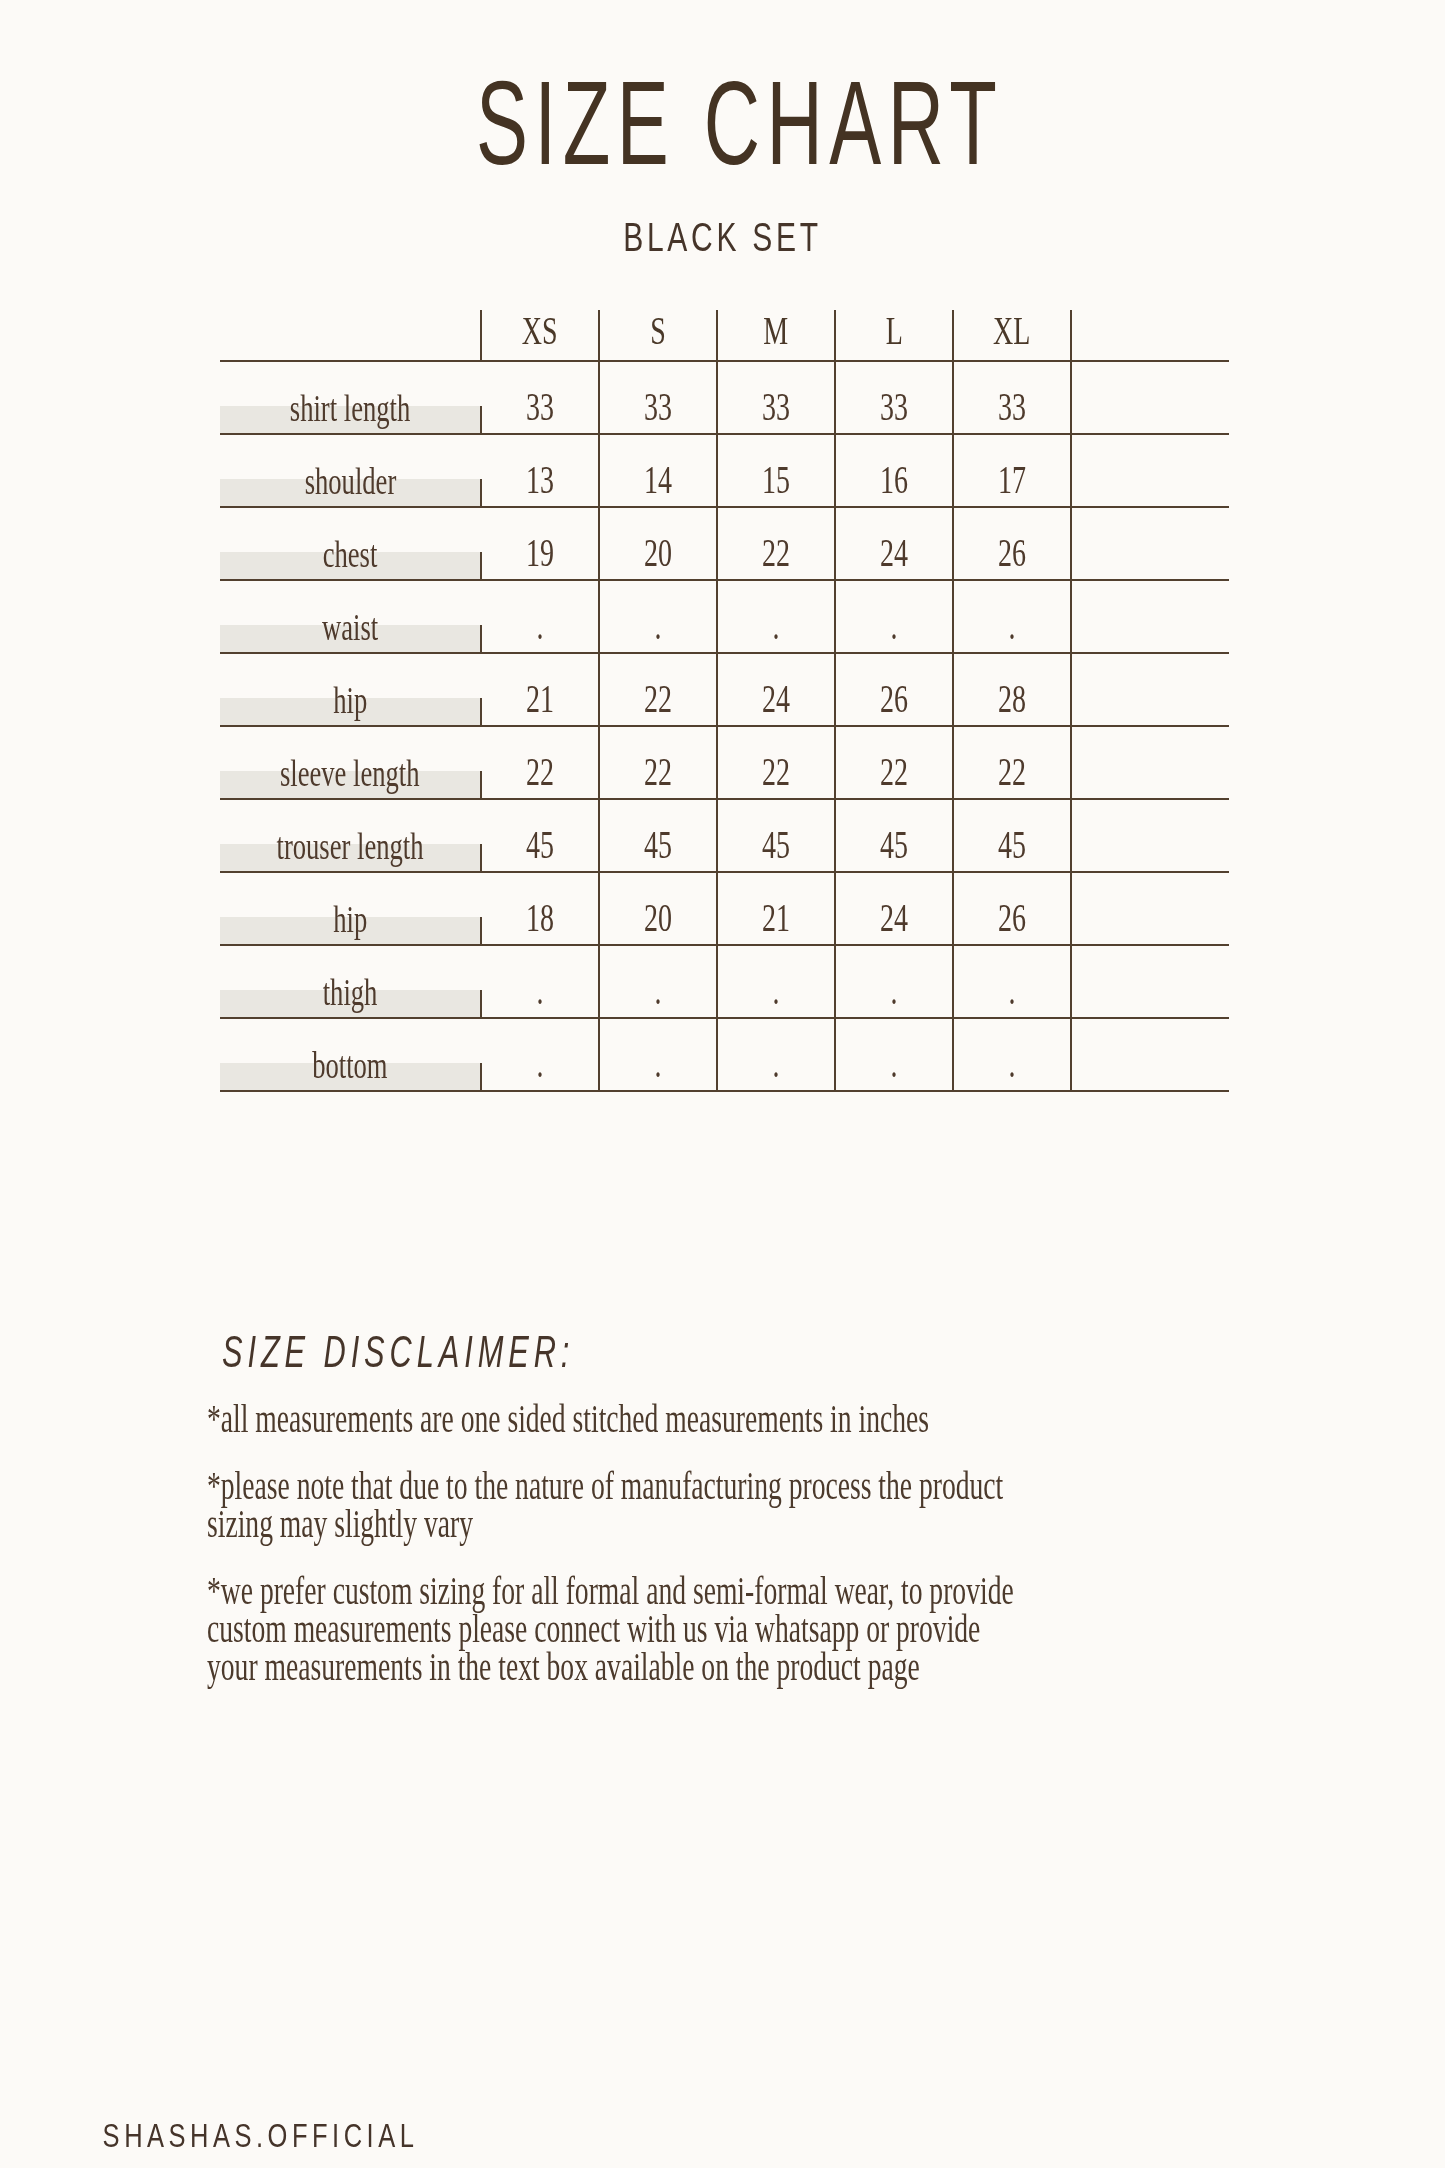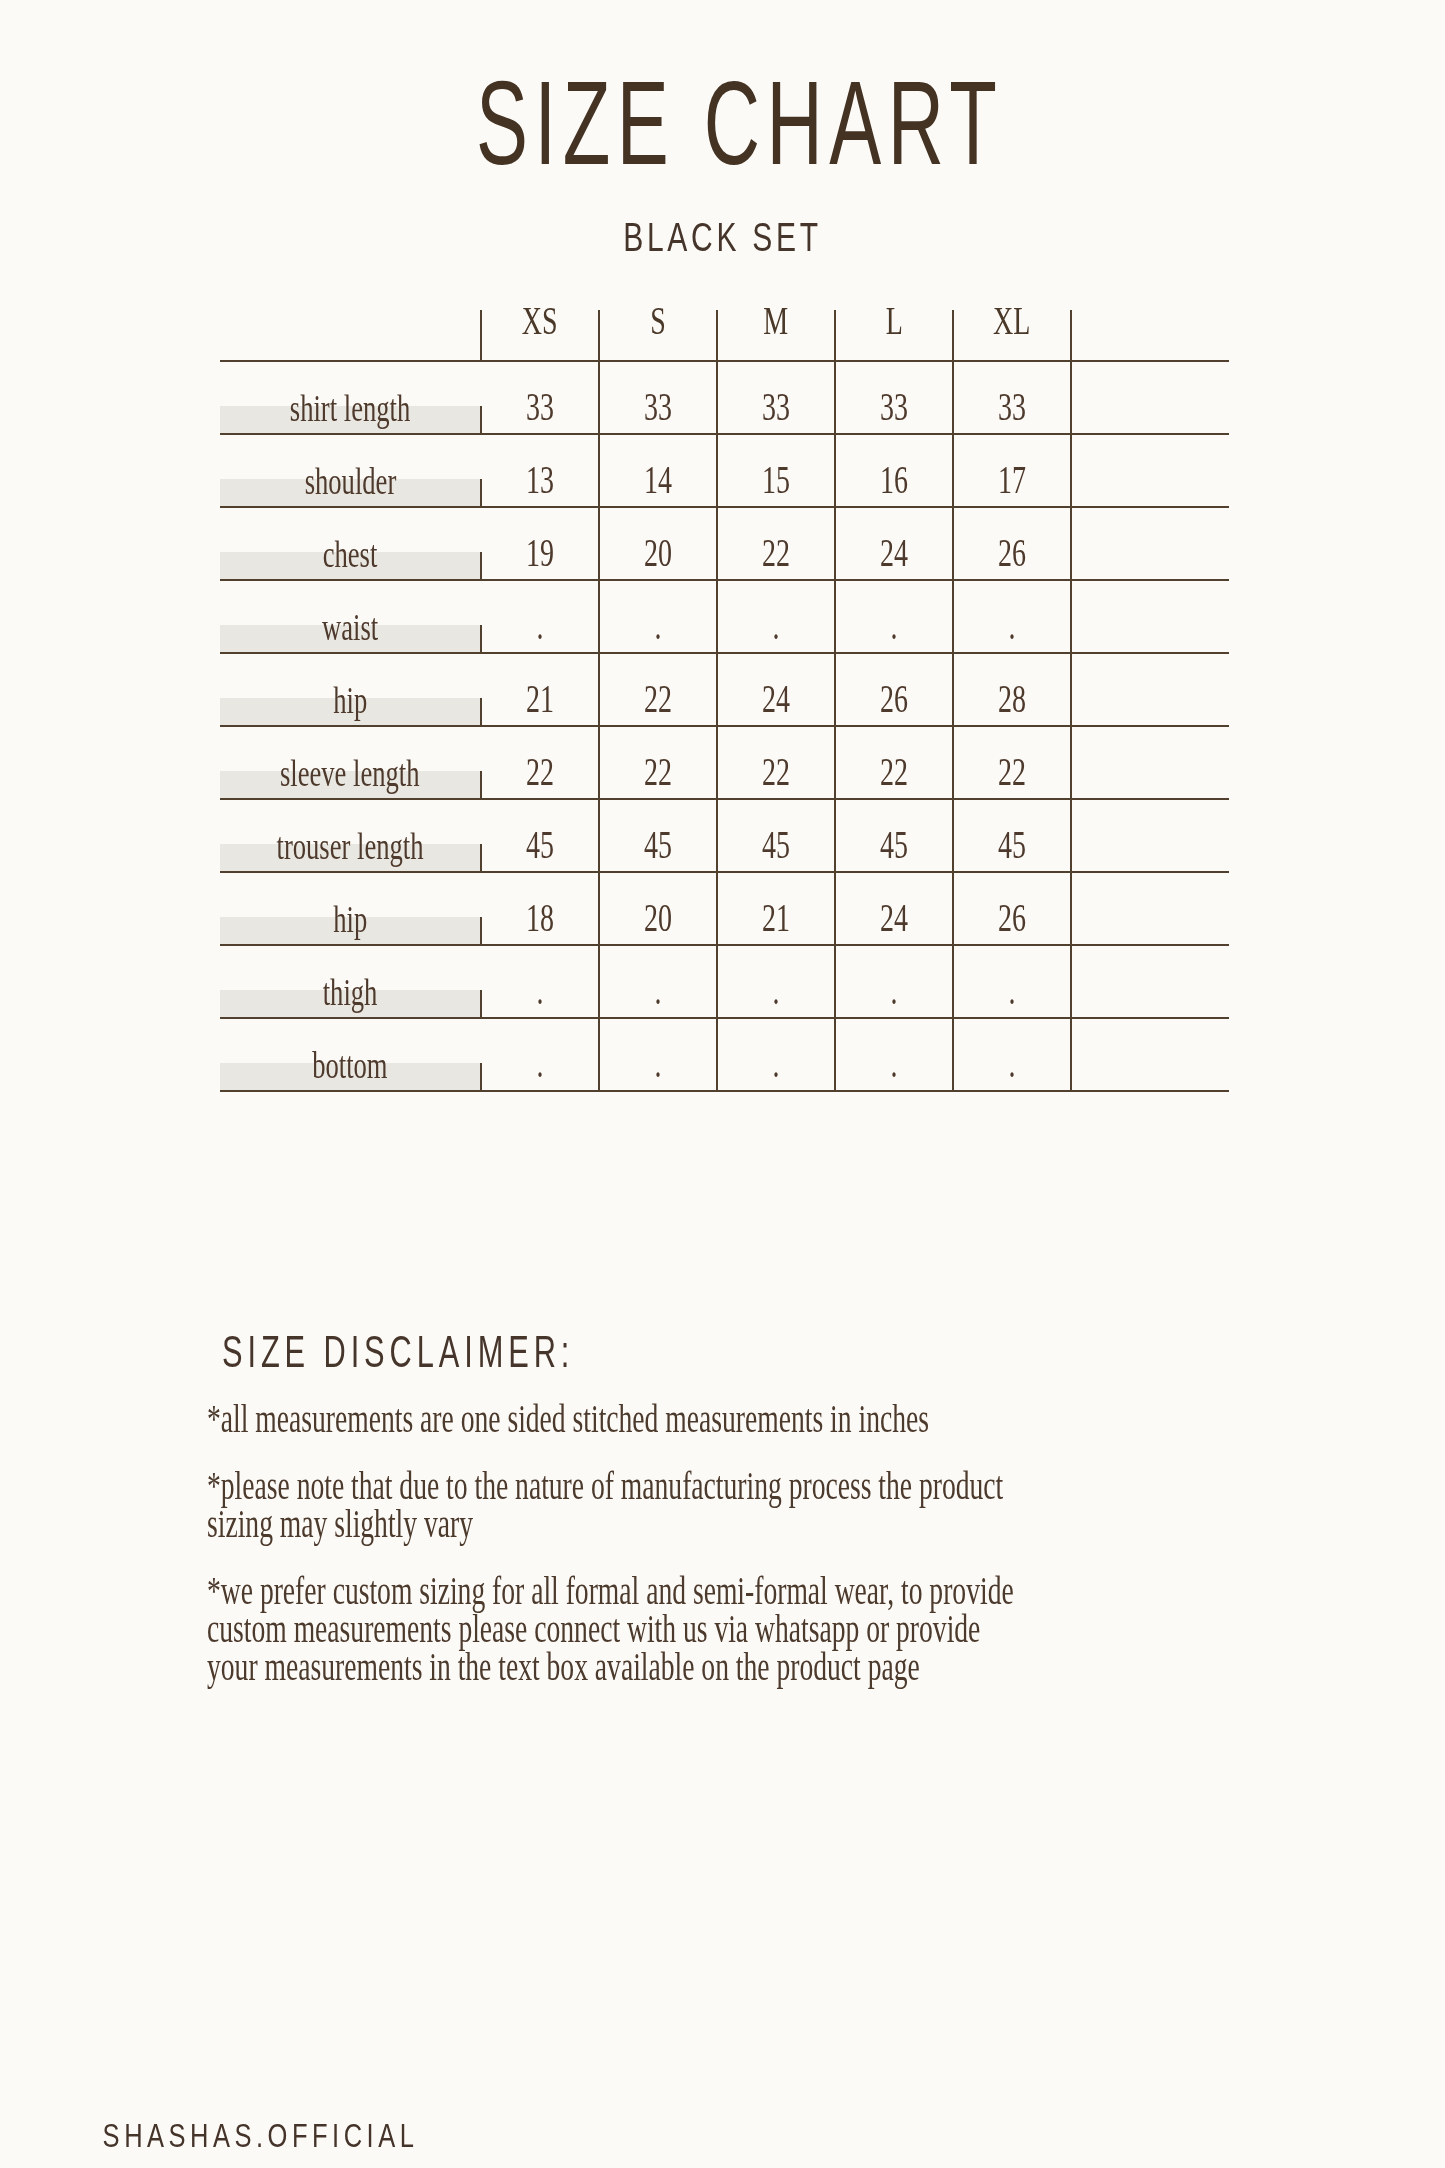--- a/index.html
+++ b/index.html
@@ -38,31 +38,31 @@
     grid-template-rows:52px repeat(10,73px);
   }
   .trow{display:contents;}
   .c{
     border-bottom:2px solid var(--line);
     display:flex;align-items:flex-end;justify-content:center;
     padding-bottom:6px;background:transparent;
   }
   .vr{border-right:2px solid var(--line);}
   .lbl{background:var(--label-bg);margin-top:44px;}
-  .hc{padding-bottom:19px;justify-content:center;}
+  .hc{padding-bottom:9px;justify-content:center;}
   .t{
     display:inline-block;line-height:1;
     font-family:"Liberation Serif", serif;color:var(--ink-soft);
     transform:scaleX(.7);transform-origin:center bottom;white-space:nowrap;
   }
   .th{font-size:40px;color:#4a3828;}
   .tl{font-size:38px;}
   .tv{font-size:40px;}
   
-  .d-heading-wrap{position:absolute;left:222px;top:1330px;}
+  .d-heading-wrap{position:absolute;left:222px;top:1330px;font-style:italic;}
   .d-heading{
     display:inline-block;font-family:"Liberation Sans", sans-serif;
     font-size:44px;line-height:1;letter-spacing:7px;font-weight:400;
     color:#46352a;transform:scaleX(.7);transform-origin:left top;white-space:nowrap;
   }
   .d-body{position:absolute;left:207px;top:1400px;width:1900px;}
   .d-body p{
     font-size:40px;line-height:38px;margin:0 0 29px 0;
     color:#4c3a2c;white-space:pre-line;
     transform:scaleX(.69);transform-origin:left top;

